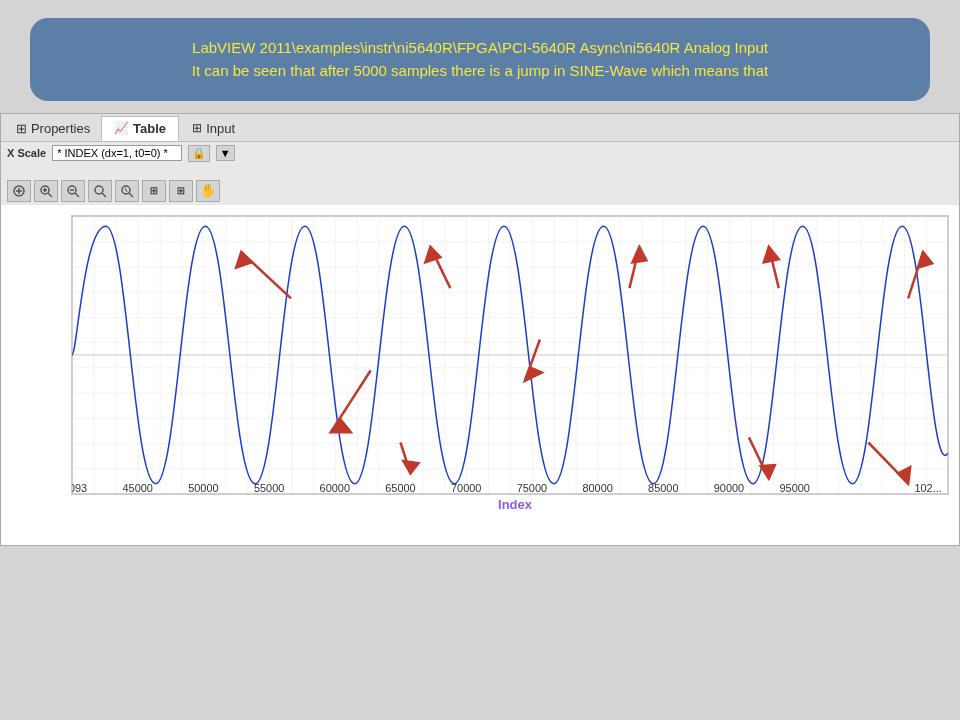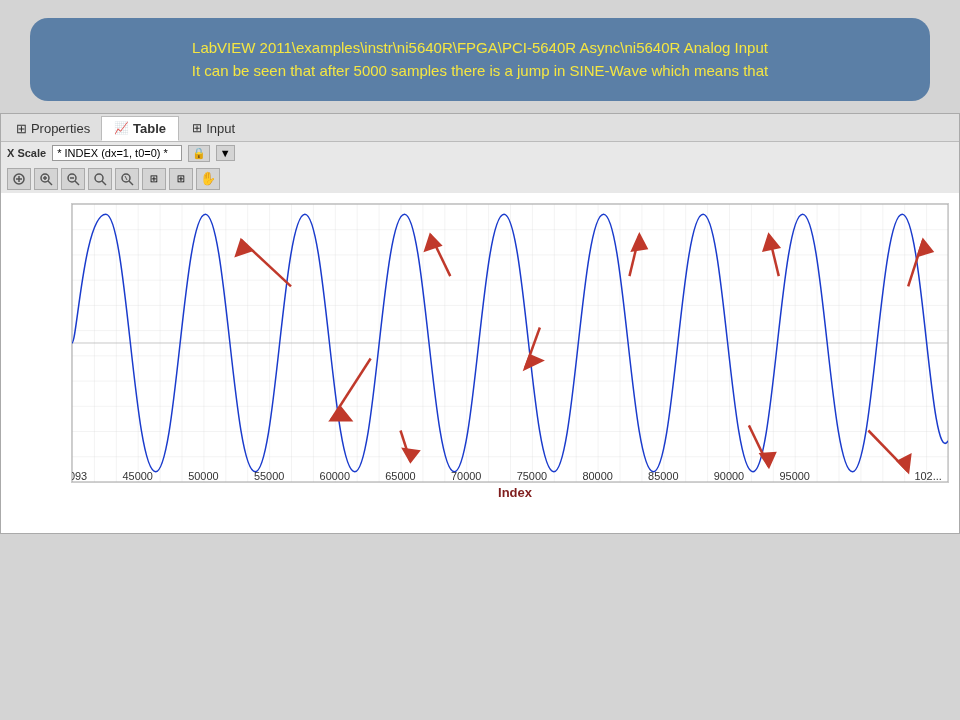--- a/index.html
+++ b/index.html
@@ -71,21 +71,21 @@
       color: #333;
       cursor: pointer;
       border: 1px solid transparent;
     }
 
     .graph-controls {
       background: #e8e8e8;
       padding: 3px 6px;
       display: flex;
       flex-direction: column;
-      gap: 6px;
+      gap: 18px;
     }
 
     .x-scale-row {
       display: flex;
       align-items: center;
       gap: 6px;
       font-size: 12px;
       color: #333;
     }
 
@@ -173,21 +173,21 @@
     svg.sine-chart {
       width: 100%;
       height: 100%;
     }
 
     .x-axis-label {
       text-align: center;
       font-size: 13px;
       font-weight: bold;
       margin-top: 2px;
-      color: #7f1d1d;
+      color: #8b5cf6;
     }
 
     .y-axis-labels {
       position: absolute;
       left: 0;
       top: 10px;
       width: 65px;
       height: calc(100% - 52px);
       display: flex;
       flex-direction: column;

